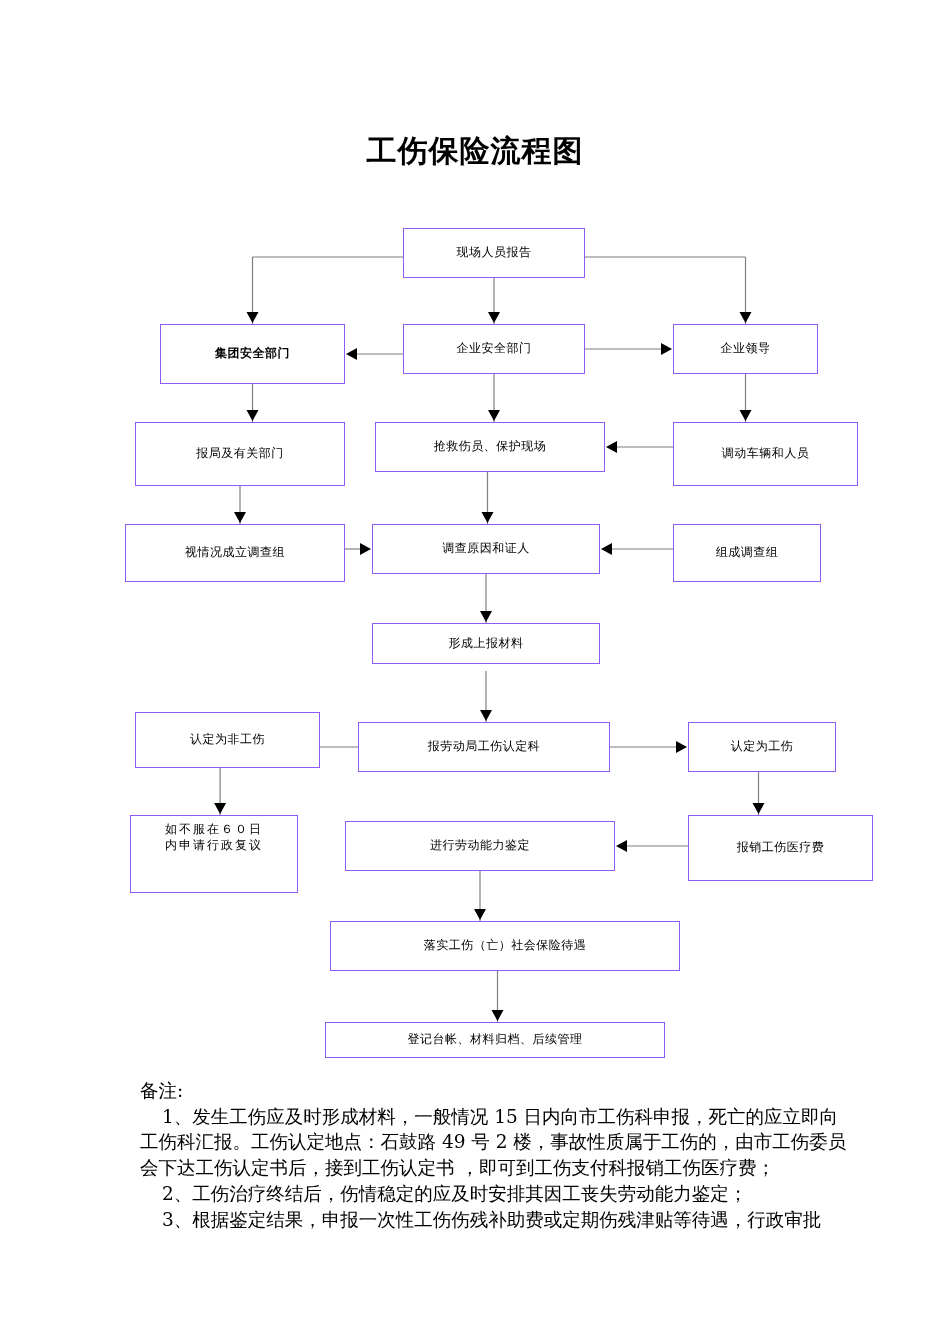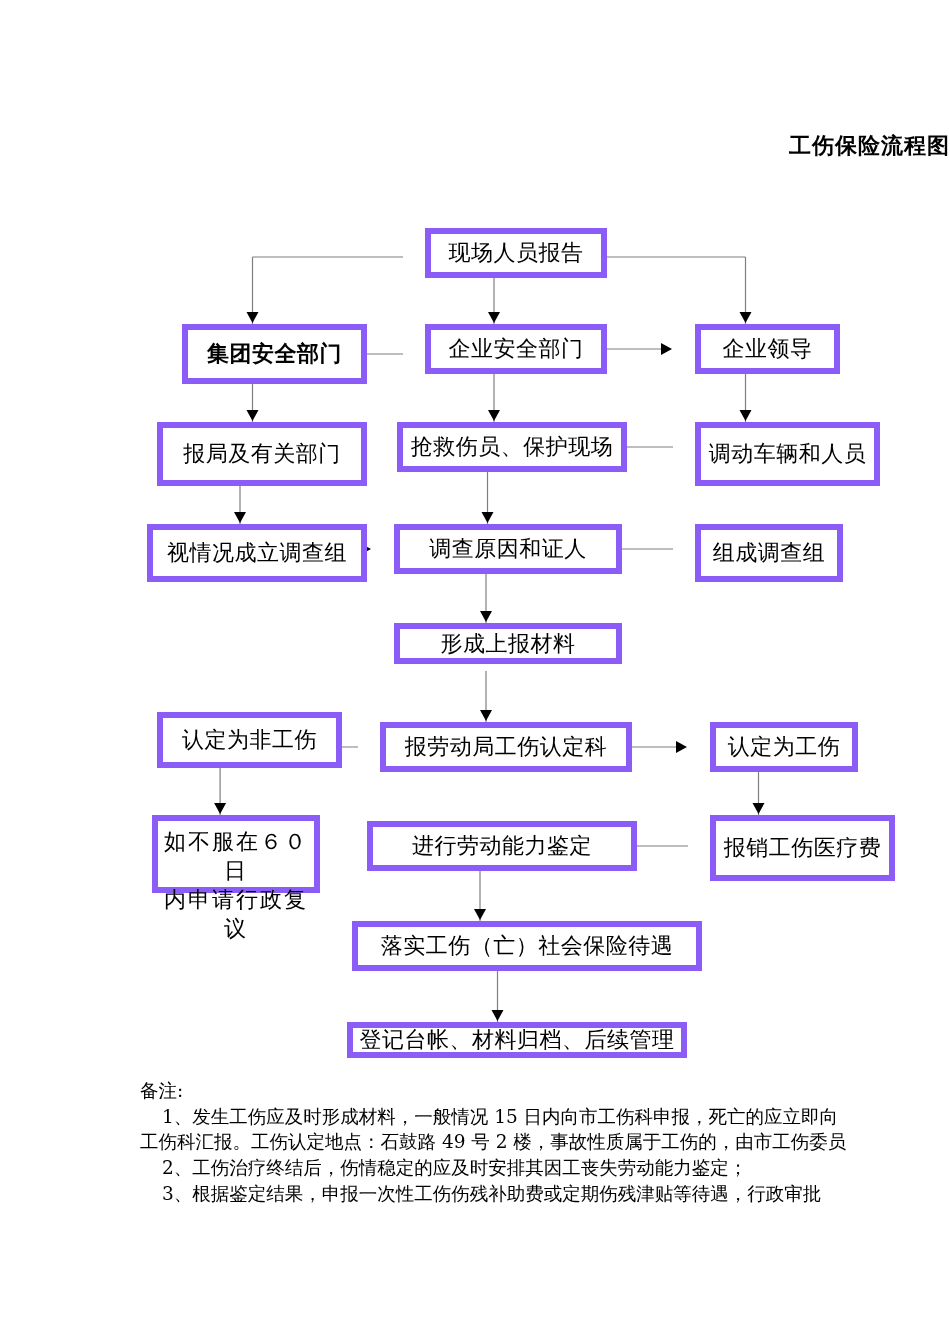--- a/index.html
+++ b/index.html
@@ -21,52 +21,51 @@
     left: 0; top: 0;
     width: 950px;
     height: 1344px;
   }
 
   .title {
     position: absolute;
     left: 0;
     top: 131px;
     width: 950px;
-    text-align: right;
-    font-size: 22px;
+    text-align: center;
+    font-size: 30px;
     font-weight: bold;
     letter-spacing: 1px;
     font-family: Liberation Sans, sans-serif;
   }
 
   
   #flow-svg {
     position: absolute;
     left: 0; top: 0;
     width: 950px;
     height: 1344px;
     pointer-events: none;
   }
 
   
   .node {
     position: absolute;
     box-sizing: border-box;
-    border: 6px solid #8b5cf6;
+    border: 1px solid #8b5cf6;
     background: #ffffff;
     display: flex;
     align-items: center;
     justify-content: center;
     text-align: center;
-    font-size: 22px;
+    font-size: 12px;
     line-height: 1.32;
     letter-spacing: 0.5px;
     font-family: "DejaVu Serif", "Liberation Serif", serif;
     white-space: pre-line;
-    margin-left: 22px;
   }
   .node.top-align {
     align-items: flex-start;
     padding-top: 6px;
   }
   .node.wide-spacing { letter-spacing: 2px; }
 
   
   .notes {
     position: absolute;
@@ -155,17 +154,18 @@
       <div class="node" style="left: 345px; top: 821px; width: 270px; height: 50px;"><span>进行劳动能力鉴定</span></div>
       <div class="node" style="left: 688px; top: 815px; width: 185px; height: 66px;"><span>报销工伤医疗费</span></div>
       <div class="node" style="left: 330px; top: 921px; width: 350px; height: 50px;"><span>落实工伤（亡）社会保险待遇</span></div>
       <div class="node" style="left: 325px; top: 1022px; width: 340px; height: 36px;"><span>登记台帐、材料归档、后续管理</span></div>
     </div>
 
   <div class="notes">
     <div class="line">备注:</div>
     <div class="line indent">1、发生工伤应及时形成材料，一般情况 15 日内向市工伤科申报，死亡的应立即向</div>
     <div class="line">工伤科汇报。工伤认定地点：石鼓路 49 号 2 楼，事故性质属于工伤的，由市工伤委员</div>
+    <div class="line">会下达工伤认定书后，接到工伤认定书 ，即可到工伤支付科报销工伤医疗费；</div>
     <div class="line indent">2、工伤治疗终结后，伤情稳定的应及时安排其因工丧失劳动能力鉴定；</div>
     <div class="line indent">3、根据鉴定结果，申报一次性工伤伤残补助费或定期伤残津贴等待遇，行政审批</div>
   </div>
 
 </div>
 
 </body></html>

